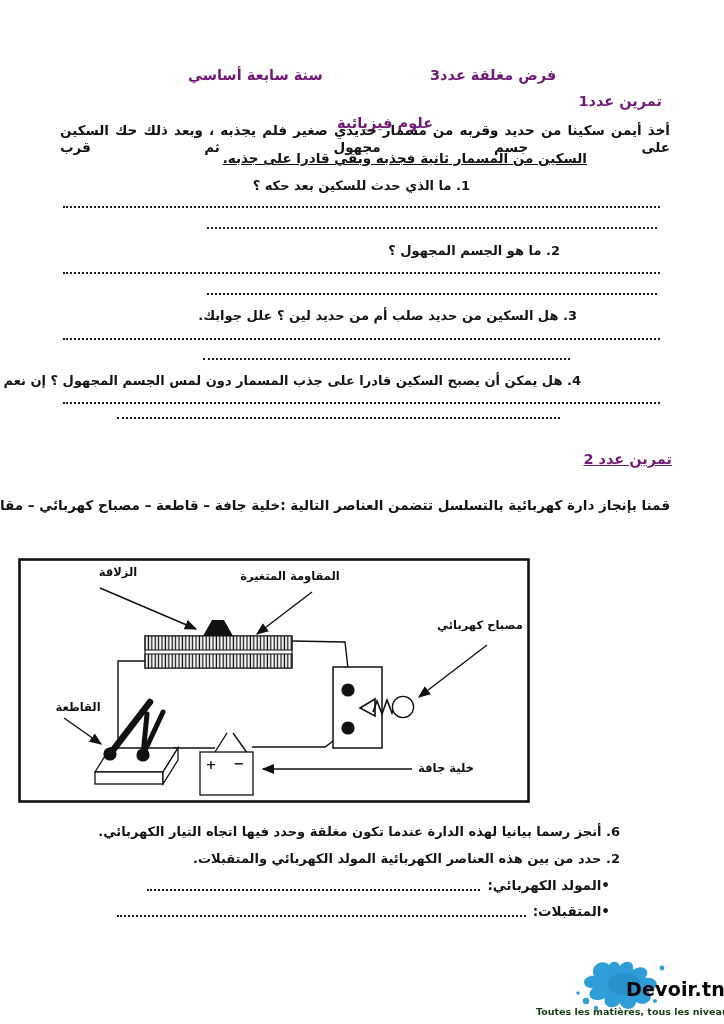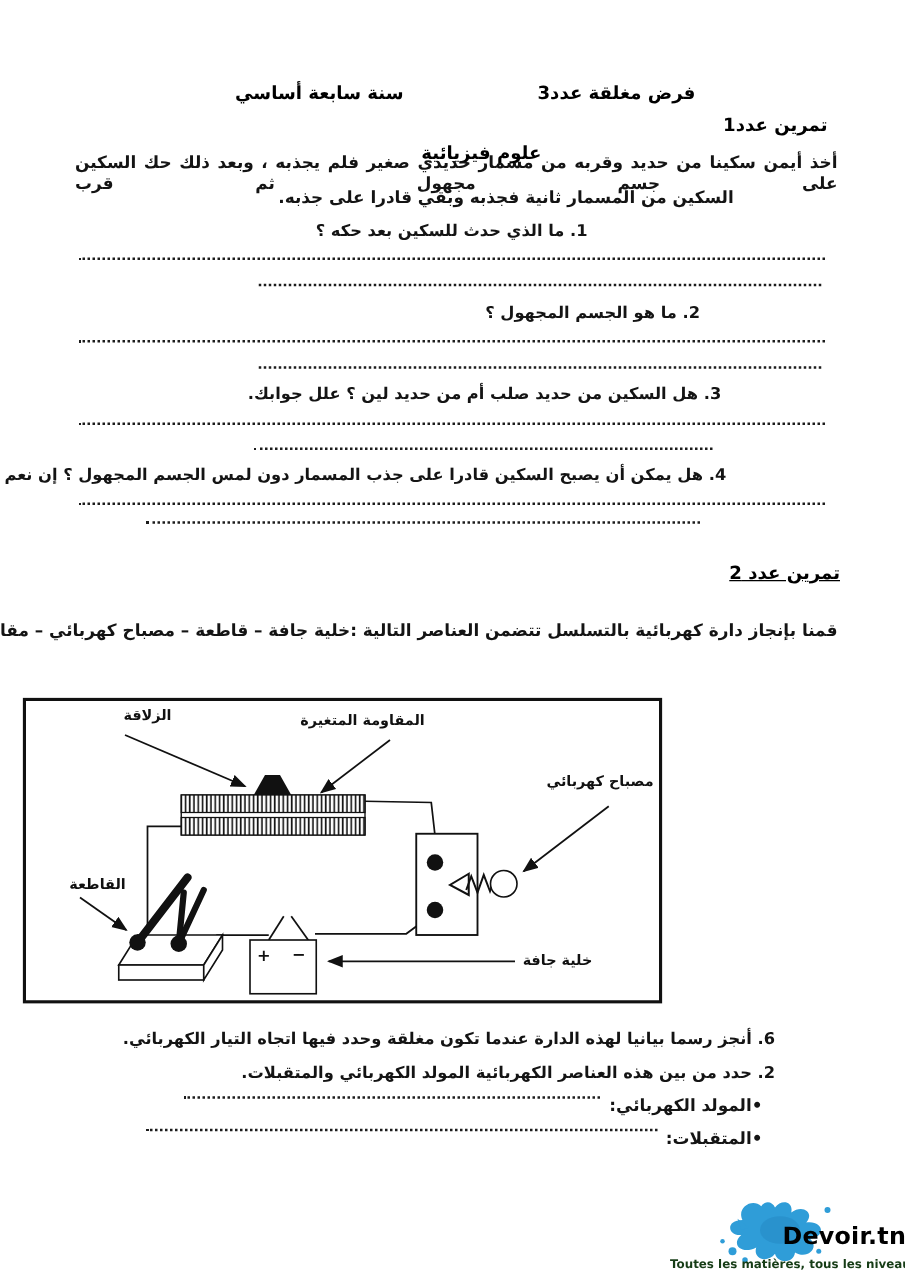--- a/index.html
+++ b/index.html
@@ -2,43 +2,43 @@
 <html lang="ar"><head>
 <meta charset="utf-8">
 <style>
   html,body{margin:0;padding:0;}
   body{
     width:724px;height:1024px;background:#ffffff;position:relative;overflow:hidden;
     font-family:"DejaVu Sans",sans-serif;color:#141414;
   }
   .abs{position:absolute;}
   .ar{direction:rtl;unicode-bidi:plaintext;font-weight:700;font-size:13.5px;white-space:nowrap;line-height:1.25;}
-  .red{color:#000000;}
+  .red{color:#701a75;}
   .title{font-size:14.5px;font-weight:700;}
   .intro-line1{left:60px;right:54px;text-align:justify;text-align-last:justify;white-space:normal;}
   .dotline{height:0;border-bottom:2.6px dotted #1c1c1c;}
-  .fillrow{display:flex;direction:rtl;}
+  .fillrow{display:flex;direction:rtl;align-items:flex-end;}
   .fillrow .lead{flex:0 0 auto;}
   .fillrow .dots{flex:1 1 auto;height:0;border-bottom:2.6px dotted #1c1c1c;margin:0 7px 3px 7px;}
   .q{font-size:13px;}
   svg text{font-family:"DejaVu Sans",sans-serif;font-weight:700;}
   .brand{font-size:19px;font-weight:700;color:#000000;letter-spacing:.2px;font-family:"DejaVu Sans",sans-serif;}
   .tagline{font-size:9.5px;font-weight:700;color:#173d17;white-space:nowrap;font-family:"DejaVu Sans",sans-serif;}
 </style>
 </head>
 <body>
 
 <div class="abs ar red title" style="left:430px;top:66px;">فرض مغلقة عدد3</div>
 <div class="abs ar red title" style="left:337px;top:66px;margin-top:48px;">علوم فيزيائية</div>
 <div class="abs ar red title" style="left:188px;top:66px;">سنة سابعة أساسي</div>
 
 <div class="abs ar red title" style="right:62px;top:92px;">تمرين عدد1</div>
 
 <div class="abs ar intro-line1" style="top:122px;">أخذ أيمن سكينا من حديد وقربه من مسمار حديدي صغير فلم يجذبه ، وبعد ذلك حك السكين على جسم مجهول ثم قرب</div>
-<div class="abs ar" style="right:137px;top:150px;">السكين من المسمار ثانية فجذبه وبقي قادرا على جذبه.</div>
+<div class="abs ar" style="right:137px;top:150px;text-decoration:underline;">السكين من المسمار ثانية فجذبه وبقي قادرا على جذبه.</div>
 
 <div class="abs ar q" style="right:254px;top:178px;">1. ما الذي حدث للسكين بعد حكه ؟</div>
 <div class="abs dotline" style="left:63px;width:597px;top:206px;"></div>
 <div class="abs dotline" style="left:207px;width:450px;top:227px;"></div>
 
 <div class="abs ar q" style="right:164px;top:243px;">2. ما هو الجسم المجهول ؟</div>
 <div class="abs dotline" style="left:63px;width:597px;top:272px;"></div>
 <div class="abs dotline" style="left:207px;width:450px;top:293px;"></div>
 
 <div class="abs ar q" style="right:147px;top:308px;">3. هل السكين من حديد صلب أم من حديد لين ؟ علل جوابك.</div>

